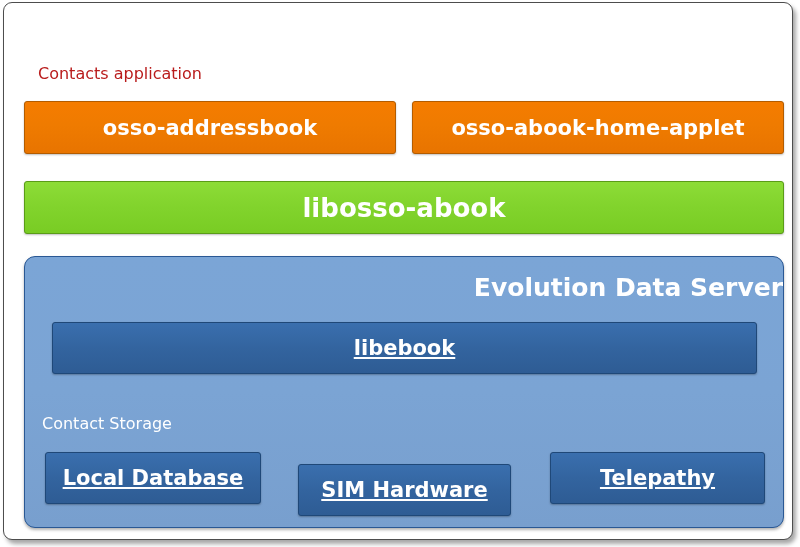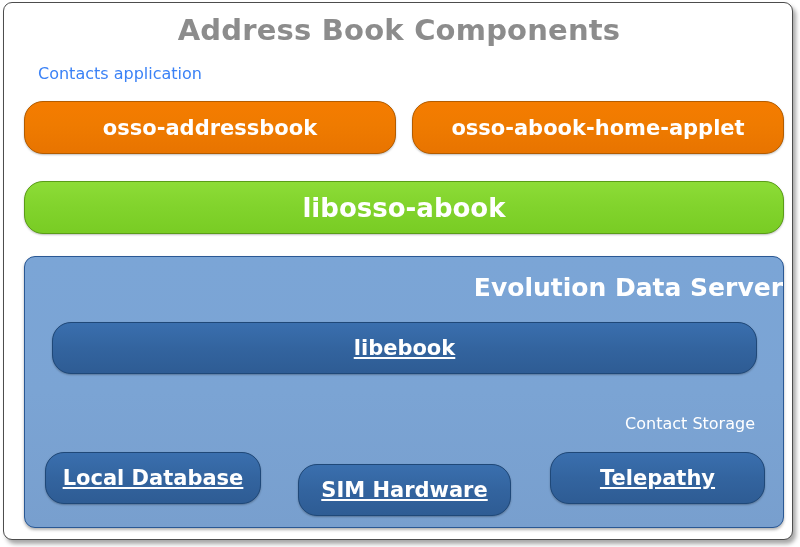--- a/index.html
+++ b/index.html
@@ -42,29 +42,29 @@
     white-space: nowrap;
   }
 
   
   #contacts-caption {
     position: absolute;
     left: 34px;
     top: 61px;
     font-size: 16px;
     font-weight: normal;
-    color: #3b82f6;
+    color: #b91c1c;
     white-space: nowrap;
   }
 
   
   .node {
     position: absolute;
     box-sizing: border-box;
-    border-radius: 19px;
+    border-radius: 3px;
     display: flex;
     align-items: center;
     justify-content: center;
     text-align: center;
     color: #ffffff;
     font-weight: bold;
     white-space: nowrap;
   }
 
   .node.orange {
@@ -114,24 +114,24 @@
     width: 758px;
     text-align: right;
     font-size: 25px;
     font-weight: bold;
     color: #ffffff;
     white-space: nowrap;
   }
 
   #storage-caption {
     position: absolute;
-    left: 8px;
+    left: 17px;
     top: 157px;
     width: 722px;
-    text-align: right;
+    text-align: left;
     font-size: 16px;
     font-weight: normal;
     color: #ffffff;
     white-space: nowrap;
   }
 
   
   #node-osso-addressbook   { left: 20px;  top: 98px;  width: 372px; height: 53px; }
   #node-osso-home-applet   { left: 408px; top: 98px;  width: 372px; height: 53px; text-align: right; }
   #node-libosso-abook      { left: 20px;  top: 178px; width: 760px; height: 53px; }
@@ -139,21 +139,20 @@
   #node-libebook           { left: 27px;  top: 65px;  width: 705px; height: 52px; }
   #node-local-database     { left: 20px;  top: 195px; width: 216px; height: 52px; }
   #node-sim-hardware       { left: 273px; top: 207px; width: 213px; height: 52px; }
   #node-telepathy          { left: 525px; top: 195px; width: 215px; height: 52px; }
 </style>
 </head>
 <body>
 
 <div id="page">
 
-  <div id="title">Address Book Components</div>
 
   <div id="contacts-caption">Contacts application</div>
 
   <div class="node orange" id="node-osso-addressbook">osso-addressbook</div>
 
   <div class="node orange" id="node-osso-home-applet">osso-abook-home-applet</div>
 
   <div class="node green" id="node-libosso-abook">libosso-abook</div>
 
   <div id="eds-container">

